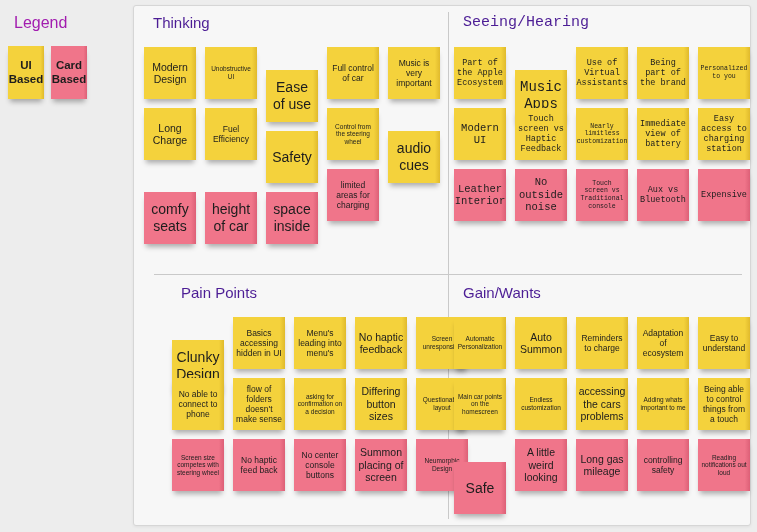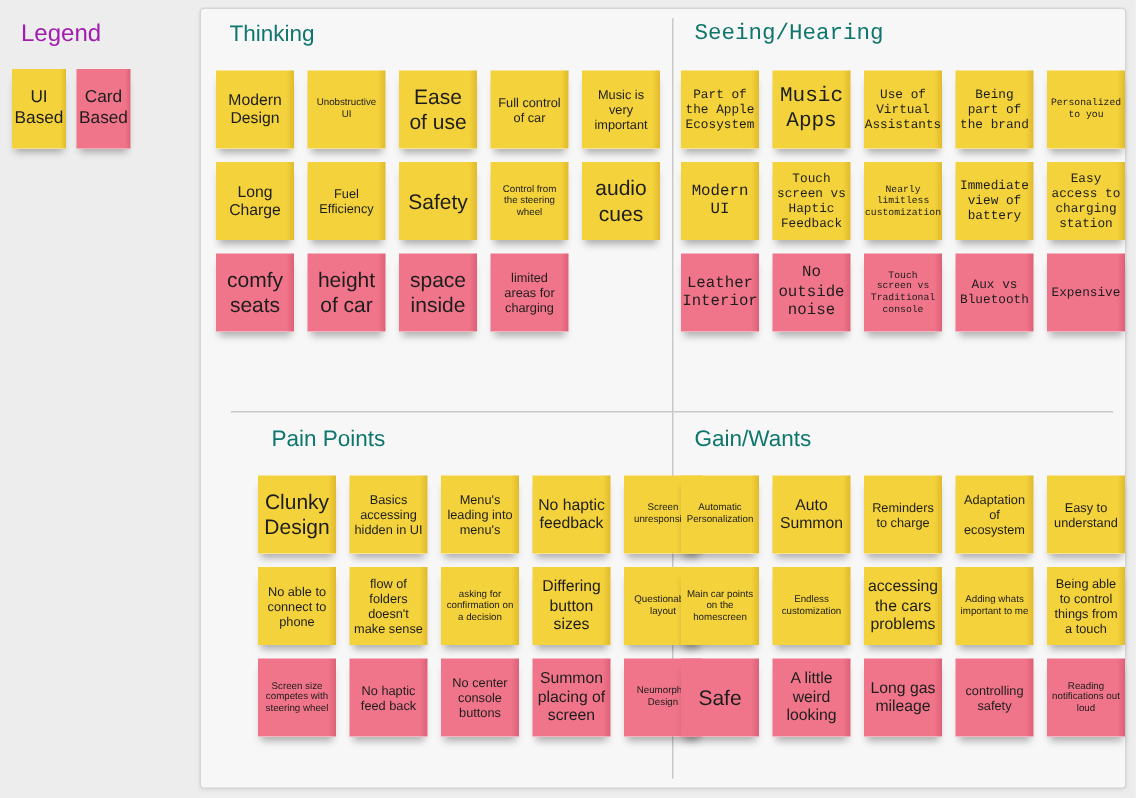--- a/index.html
+++ b/index.html
@@ -46,21 +46,21 @@
     height: 1px; background: #c9c9c9;
   }
 
   .quadrant { position: absolute; width: 300px; }
   .q-tl { left: 10px;  top: 8px; }
   .q-tr { left: 320px; top: 8px; font-family: Liberation Mono, monospace; }
   .q-bl { left: 10px;  top: 278px; padding-left: 28px; }
   .q-br { left: 320px; top: 278px; }
   .quadrant-title {
     font-size: 15px;
-    color: #0f766e;
+    color: #4c1d95;
     margin: 0 0 0 9px;
     line-height: 18px;
     font-weight: 400;
   }
   .notes-grid {
     margin-top: 15px;
     display: grid;
     grid-template-columns: repeat(5, 52px);
     grid-auto-rows: 52px;
     column-gap: 9px;
@@ -80,22 +80,22 @@
     line-height: 1.18;
     box-shadow: 0 5px 5px -2px rgba(0,0,0,0.30);
     overflow: hidden;
     word-break: normal;
   }
   .note.yellow { background: linear-gradient(90deg, #f4d23c 0%, #f4d23c 90%, #e0ba2c 100%); }
   .note.pink   { background: linear-gradient(90deg, #f0758a 0%, #f0758a 90%, #dd6077 100%); }
   .note.xs { font-size: 6.5px; }
   .note.sm { font-size: 8.5px; }
   .note.md { font-size: 10.5px; }
-  .note.lg { font-size: 14px; }
-  .legend .note { width: 36px; height: 53px; font-size: 11.5px; }
+  .note.lg { font-size: 14px; margin-top: 23px; }
+  .legend .note { width: 36px; height: 53px; font-size: 11.5px; font-weight: bold; }
 </style>
 </head>
 <body>
 
 <div class="stage">
 
   <div class="legend">
     <div class="legend-title">Legend</div>
     <div class="legend-notes">
       <div class="note yellow">UI Based</div>

